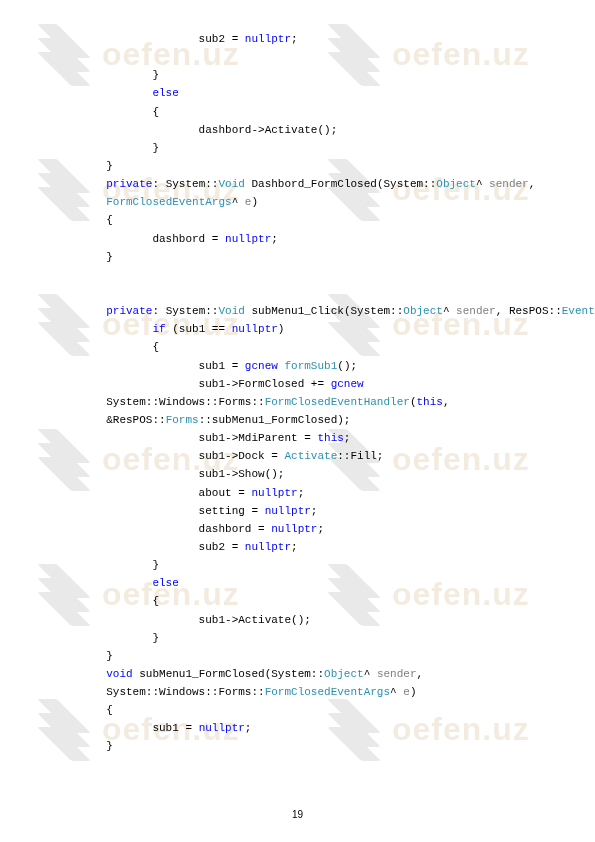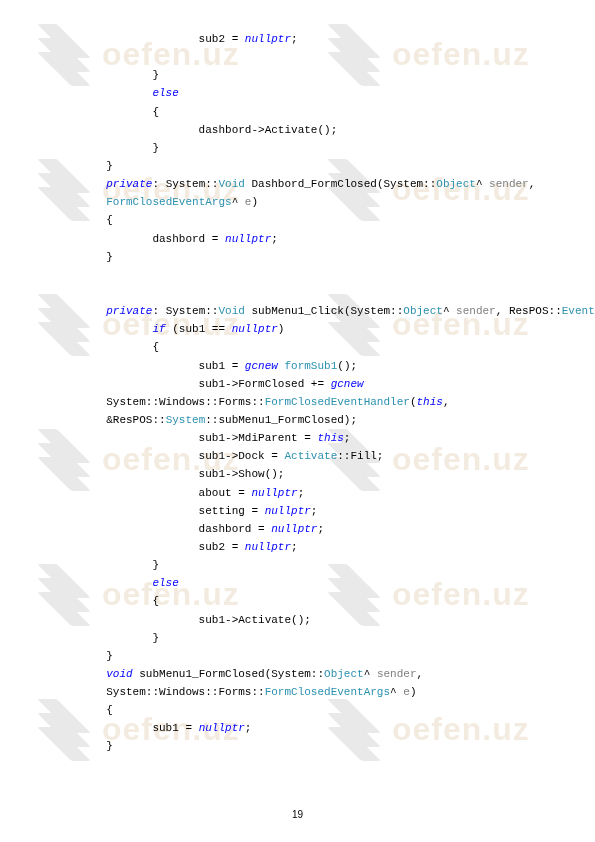--- a/index.html
+++ b/index.html
@@ -51,21 +51,21 @@
   .content {
     position: relative;
     z-index: 1;
     padding: 30px 60px 0 60px;
     font-size: 11px;
     line-height: 1.65;
     color: #000;
     white-space: pre;
     font-family: Consolas, "Courier New", monospace;
   }
-  .kw-blue { color: #0000ff; font-style: italic; }
+  .kw-blue { color: #0000ff; }
   .kw-teal { color: #2b91af; }
   .kw-gray { color: #808080; margin-top: 18px; }
   .page-num {
     position: absolute;
     bottom: 22px;
     left: 0;
     right: 0;
     text-align: center;
     font-size: 10px;
     color: #000;
@@ -190,21 +190,21 @@
 <span>              dashbord = </span><span class="kw-blue">nullptr</span><span>;</span>
 <span>       }</span>
 <span></span>
 <span></span>
 <span>       </span><span class="kw-blue">private</span><span>: System::</span><span class="kw-teal">Void</span><span> subMenu1_Click(System::</span><span class="kw-teal">Object</span><span>^ </span><span class="kw-gray">sender</span><span>, ResPOS::</span><span class="kw-teal">EventArgs</span>
 <span>              </span><span class="kw-blue">if</span><span> (sub1 == </span><span class="kw-blue">nullptr</span><span>)</span>
 <span>              {</span>
 <span>                     sub1 = </span><span class="kw-blue">gcnew</span><span> </span><span class="kw-teal">formSub1</span><span>();</span>
 <span>                     sub1-&gt;FormClosed += </span><span class="kw-blue">gcnew</span>
 <span>       System::Windows::Forms::</span><span class="kw-teal">FormClosedEventHandler</span><span>(</span><span class="kw-blue">this</span><span>, </span>
-<span>       &amp;ResPOS::</span><span class="kw-teal">System</span><span>::subMenu1_FormClosed);</span>
+<span>       &amp;ResPOS::</span><span class="kw-teal">Forms</span><span>::subMenu1_FormClosed);</span>
 <span>                     sub1-&gt;MdiParent = </span><span class="kw-blue">this</span><span>;</span>
 <span>                     sub1-&gt;Dock = </span><span class="kw-teal">Activate</span><span>::Fill;</span>
 <span>                     sub1-&gt;Show();</span>
 <span>                     about = </span><span class="kw-blue">nullptr</span><span>;</span>
 <span>                     setting = </span><span class="kw-blue">nullptr</span><span>;</span>
 <span>                     dashbord = </span><span class="kw-blue">nullptr</span><span>;</span>
 <span>                     sub2 = </span><span class="kw-blue">nullptr</span><span>;</span>
 <span>              }</span>
 <span>              </span><span class="kw-blue">else</span>
 <span>              {</span>

